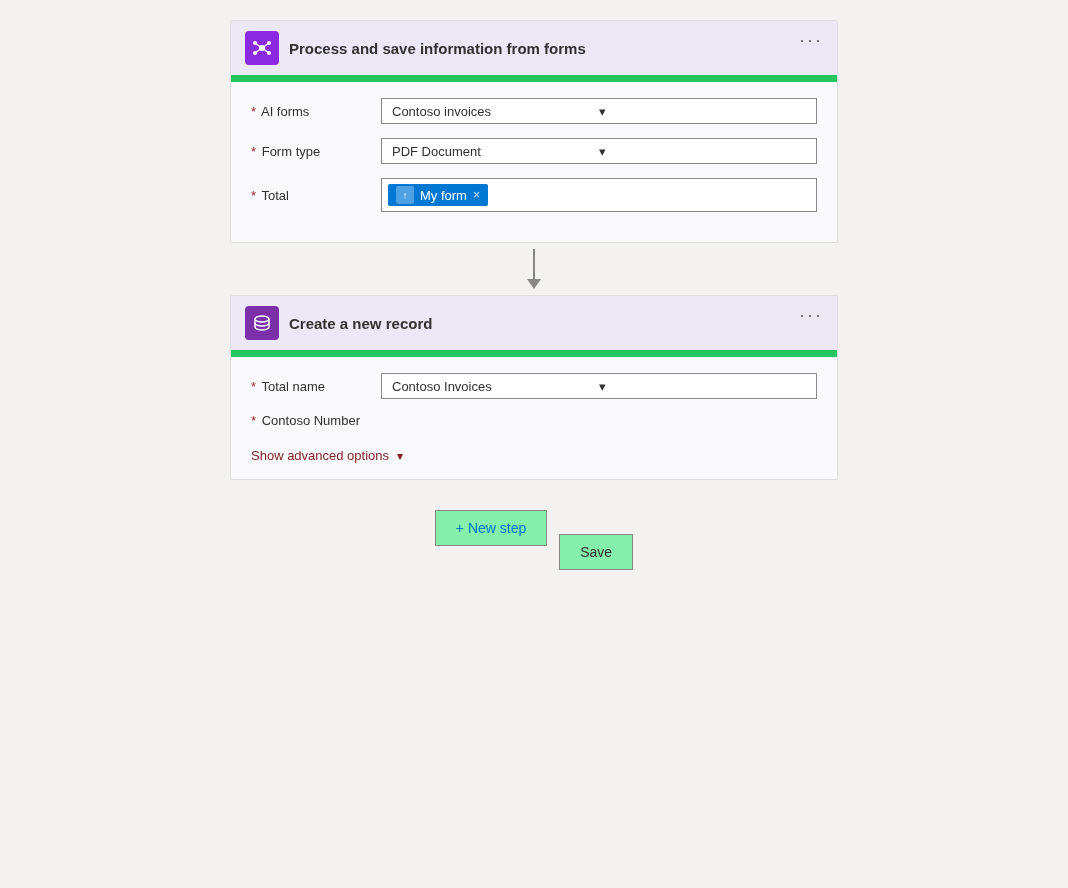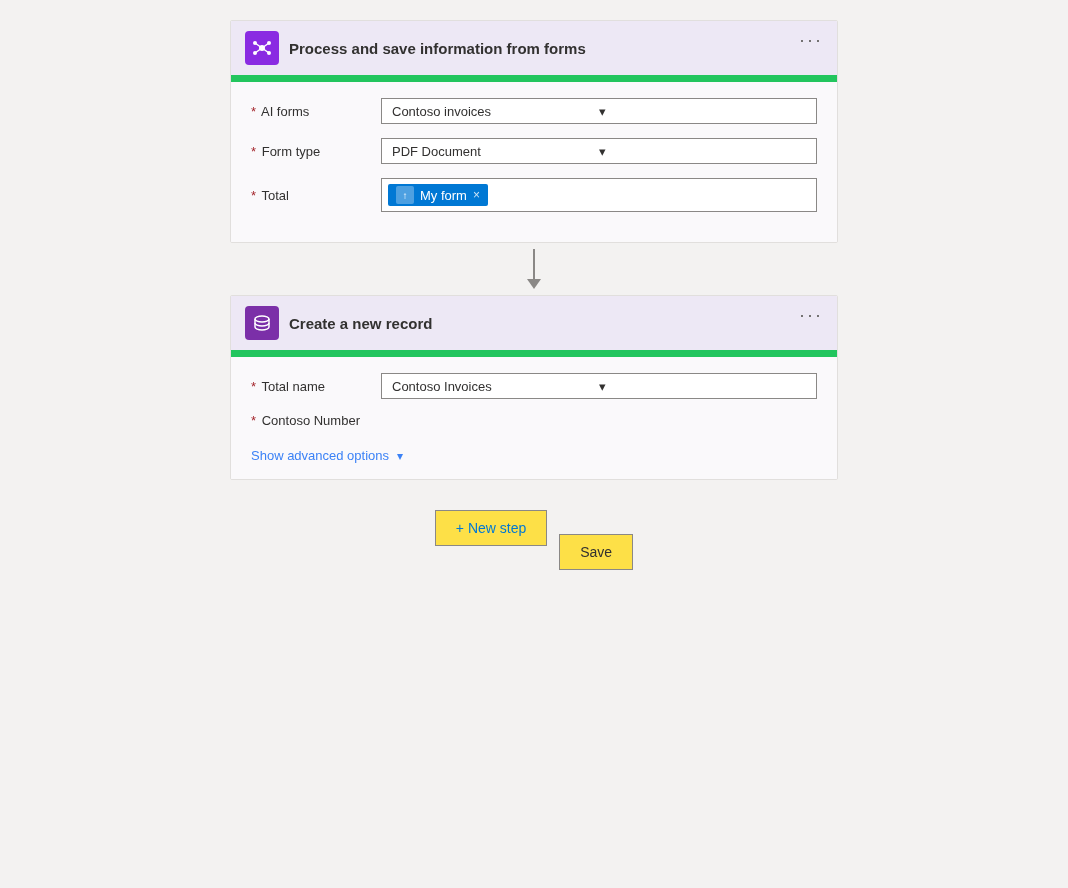--- a/index.html
+++ b/index.html
@@ -196,21 +196,21 @@
       border-left: 7px solid transparent;
       border-right: 7px solid transparent;
       border-top: 10px solid #8a8886;
     }
 
     
     .advanced-options {
       display: flex;
       align-items: center;
       gap: 8px;
-      color: #3b82f6;
+      color: #7f1d1d;
       cursor: pointer;
       font-size: 13px;
       margin-top: 20px;
     }
 
     .advanced-chevron {
       font-size: 12px;
     }
 
     
@@ -220,21 +220,21 @@
       margin-top: 30px;
       justify-content: center;
     }
 
     .btn {
       height: 36px;
       padding: 0 20px;
       font-size: 14px;
       cursor: pointer;
       border: 1px solid #8a8886;
-      background: #fde047;
+      background: #86efac;
       color: #323130;
       display: flex;
       align-items: center;
       gap: 4px;
     }
 
     .btn-new-step {
       color: #0078d4;
       border-color: #8a8886;
     }

